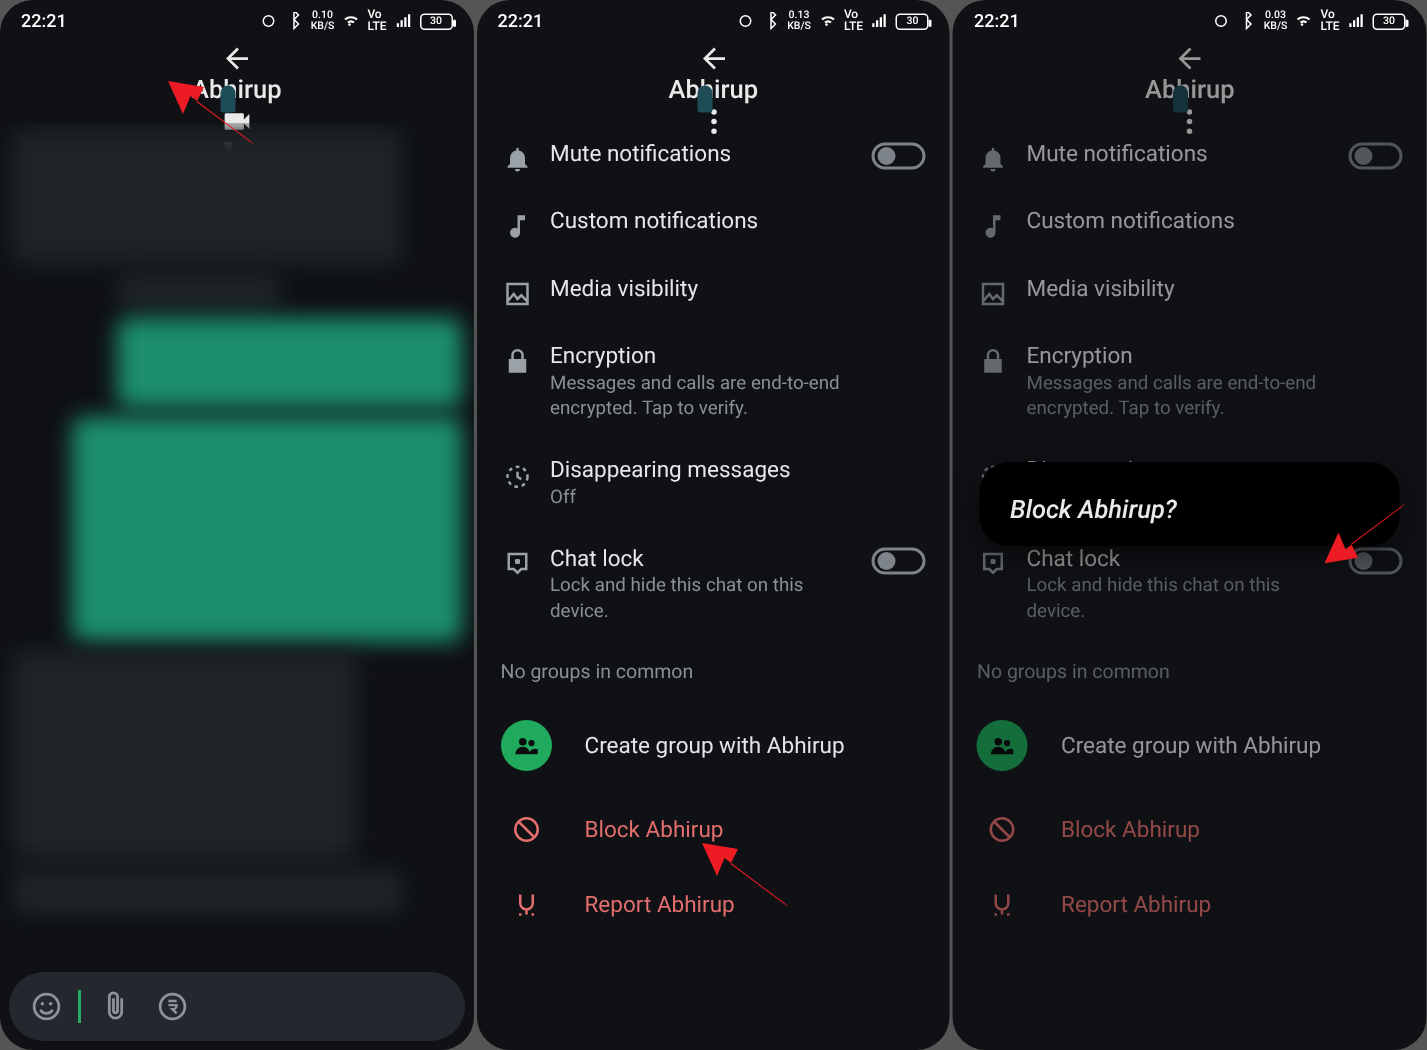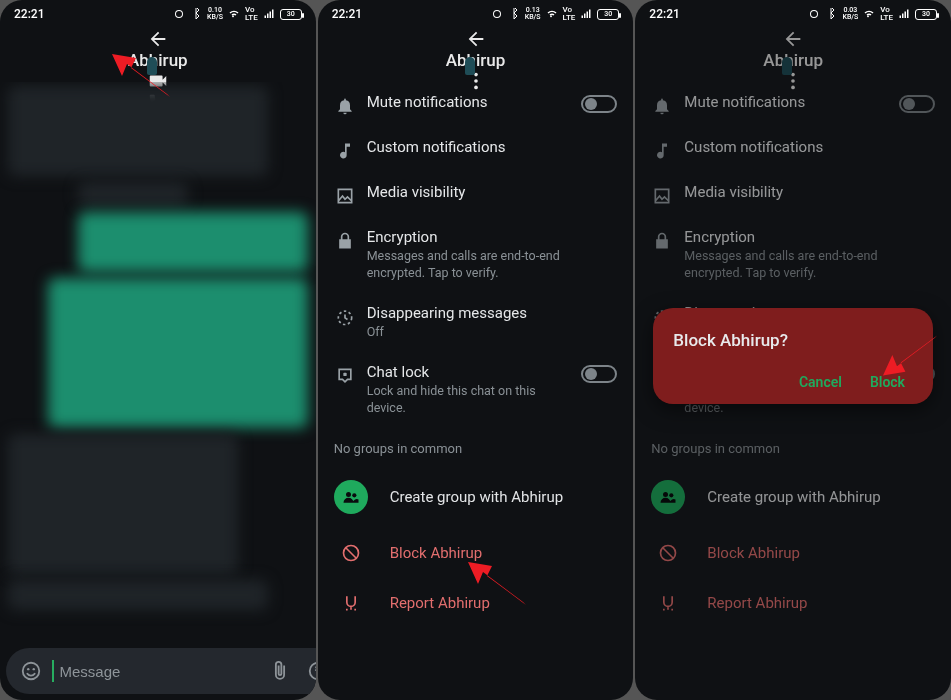--- a/index.html
+++ b/index.html
@@ -147,25 +147,26 @@
   .a-label { font-size:15px; }
   .a-label.red { color:#e26e6e; }
   .a-icon.outline svg { fill:none; stroke:#e26e6e; stroke-width:2; }
 
   
   .dimmed .settings, .dimmed .chat-header { filter: brightness(0.65); }
   .dialog {
     position:absolute;
     left:18px; right:18px;
     top: 308px;
-    background:#7f1d1d;
+    background:#000000;
     border-radius:20px;
-    padding:22px 28px 14px 20px;
+    padding:22px 8px 14px 20px;
     color:#e8eaec;
     box-shadow: 0 6px 20px rgba(0,0,0,.5);
+    font-style: italic;
   }
   .dialog-title { font-size:17px; font-weight:500; }
   .dialog-actions { display:flex; justify-content:flex-end; gap:28px; margin-top:24px; }
   .dialog-btn { color:#1faa5d; font-size:14px; font-weight:600; cursor:pointer; }
 
   
   .red-arrow {
     position:absolute;
     pointer-events:none;
   }
@@ -243,21 +244,20 @@
     <div class="input-pill">
       <div class="pill-icon">
         <svg viewBox="0 0 24 24">
             <circle cx="12" cy="12" r="9" fill="none" stroke="#8d9398" stroke-width="2"></circle>
             <circle cx="9" cy="10" r="1.3"></circle>
             <circle cx="15" cy="10" r="1.3"></circle>
             <path d="M8 15a5 5 0 008 0" fill="none" stroke="#8d9398" stroke-width="2" stroke-linecap="round"></path>
           </svg>
       </div>
       <div class="cursor-bar"></div>
-      <input class="msg-input" placeholder="Message" style="">
       <div class="pill-icon">
         <svg viewBox="0 0 24 24">
             <path d="M16.5 6v10a4.5 4.5 0 01-9 0V5a3 3 0 016 0v10a1.5 1.5 0 01-3 0V6" fill="none" stroke="#8d9398" stroke-width="2"></path>
           </svg>
       </div>
       <div class="pill-icon">
         <svg viewBox="0 0 24 24">
             <circle cx="12" cy="12" r="9" fill="none" stroke="#8d9398" stroke-width="2"></circle>
             <path d="M9 8h6M9 11h6a3 3 0 01-3 3l3 3M9 8v0" stroke="#8d9398" stroke-width="1.8" fill="none"></path>
           </svg>
@@ -566,24 +566,20 @@
         <svg viewBox="0 0 24 24">
             <path d="M7 4v7a5 5 0 005 5 5 5 0 005-5V4M6 20h2M16 20h2M12 16v4"></path>
           </svg>
       </div>
       <div class="a-label red">Report Abhirup</div>
     </div>
   </div>
 
   <div class="dialog">
     <div class="dialog-title">Block Abhirup?</div>
-    <div class="dialog-actions">
-      <div class="dialog-btn">Cancel</div>
-      <div class="dialog-btn">Block</div>
-    </div>
   </div>
 
   <div class="red-arrow" style="left:248px; top:333px; width:56px; height:44px;">
     <svg viewBox="0 0 60 44">
         <path d="M55 4 L15 34 L10 22 L0 44 L24 40 L19 30 L58 1 Z"></path>
       </svg>
   </div>
 </div>
 
 </body></html>

